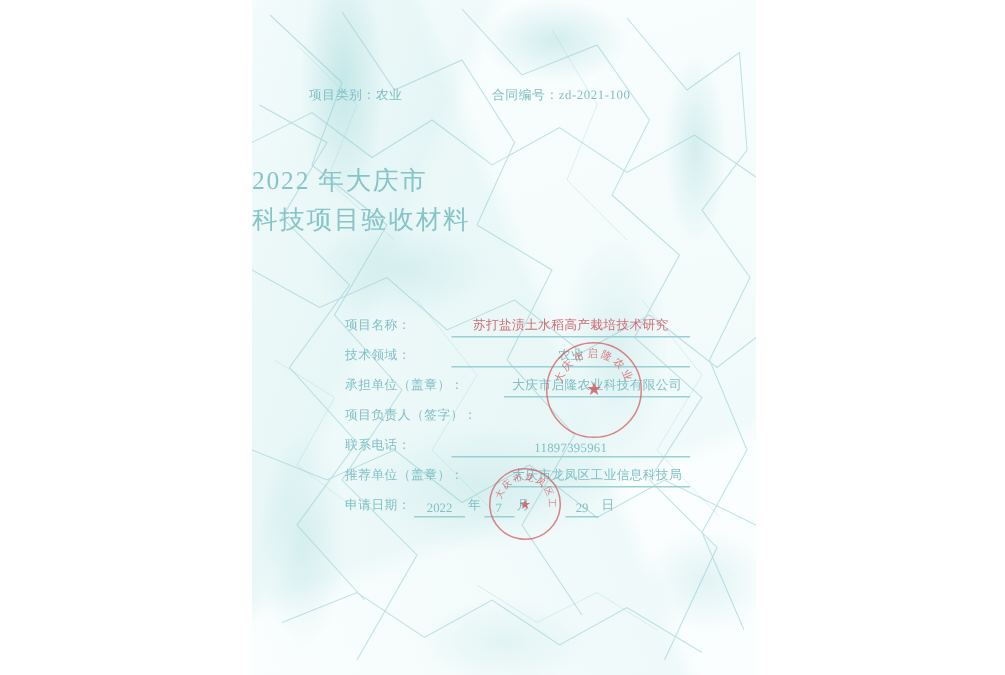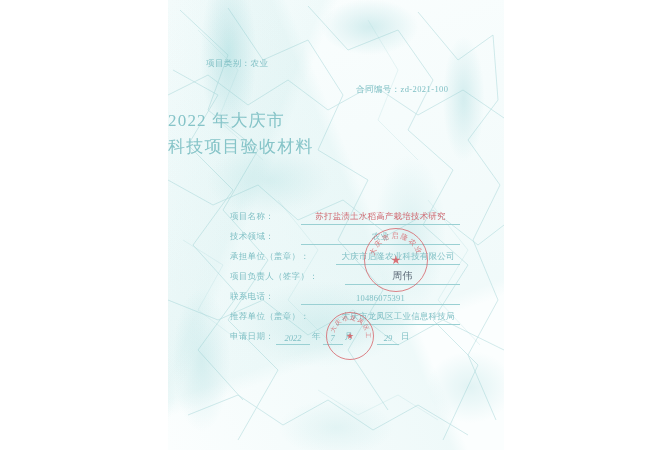--- a/index.html
+++ b/index.html
@@ -62,21 +62,21 @@
 
   
   .hdr {
     position: absolute;
     font-size: 8.5px;
     color: #7fbfc4;
     letter-spacing: 0.4px;
     white-space: nowrap;
   }
   #hdr-category { left: 38px;  top: 58px; }
-  #hdr-contract { left: 188px; top: 58px; margin-top: 26px; }
+  #hdr-contract { left: 160px; top: 58px; }
 
   
   #title {
     position: absolute;
     left: 0;
     top: 108px;
     width: 336px;
     text-align: left;
     color: #86c4c8;
     font-size: 17px;
@@ -125,21 +125,20 @@
   }
   
   .daterow { display: flex; align-items: flex-end; height: 20px; }
   .dpart {
     border-bottom: 1px solid #9ad0d3;
     text-align: center;
     font-size: 8.5px;
     color: #7fbfc4;
     padding-bottom: 1px;
     margin: 0 2px;
-    font-style: italic;
   }
   .dsep {
     font-size: 8.5px;
     color: #7fbfc4;
     padding-bottom: 2px;
   }
   .dy { width: 34px; }
   .dm { width: 20px; }
   .dd { width: 22px; margin-left: 24px; }
   .dtail { flex: 1 1 auto; }
@@ -231,26 +230,25 @@
         <div class="val">农业</div>
       </div>
 
       <div class="row">
         <div class="lbl">承担单位（盖章）：</div>
         <div class="val">大庆市启隆农业科技有限公司</div>
       </div>
 
       <div class="row">
         <div class="lbl">项目负责人（签字）：</div>
-        <div class="val sign">周伟</div>
       </div>
 
       <div class="row">
         <div class="lbl">联系电话：</div>
-        <div class="val">10486075391</div>
+        <div class="val">11897395961</div>
       </div>
 
       <div class="row">
         <div class="lbl">推荐单位（盖章）：</div>
         <div class="val">大庆市龙凤区工业信息科技局</div>
       </div>
 
       <div class="daterow">
         <div class="lbl">申请日期：</div>
         <div class="dpart dy">2022</div>

